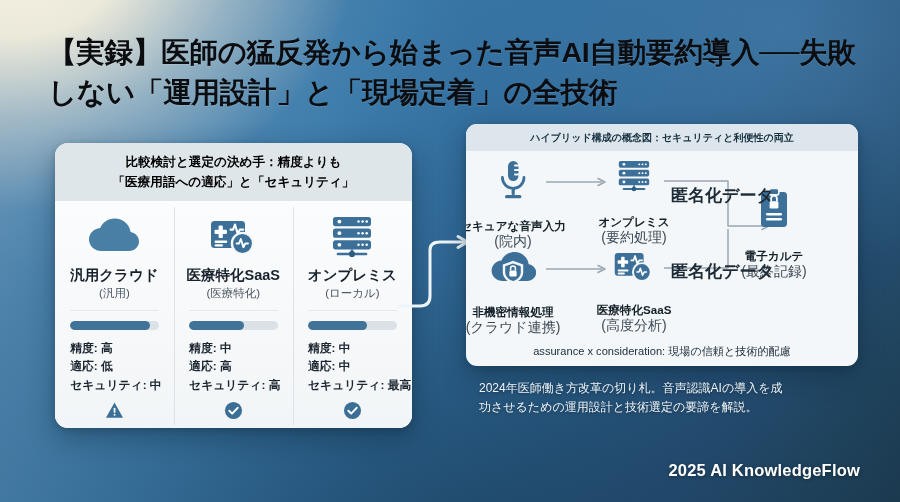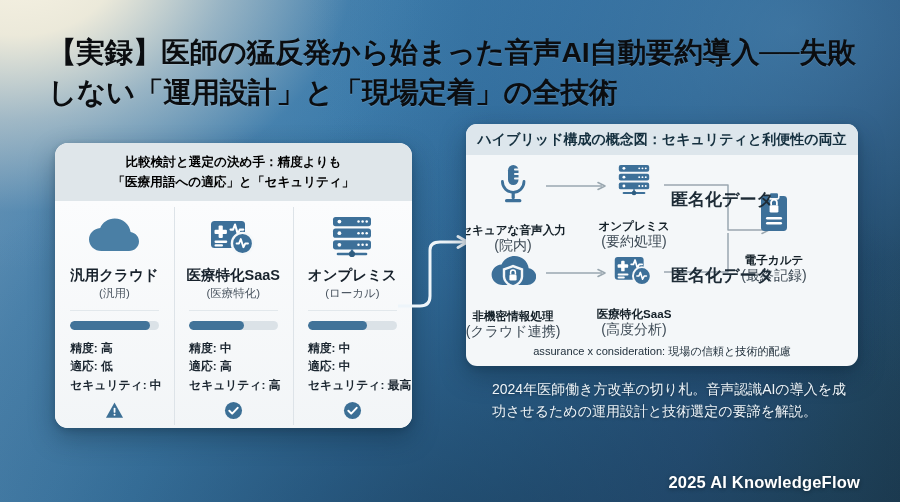--- a/index.html
+++ b/index.html
@@ -69,41 +69,41 @@
 
   
   .right-card{
     position:absolute; left:466px; top:124px; width:392px; height:242px;
     background:#f4f7f9; border-radius:11px;
     box-shadow:0 10px 26px rgba(8,28,45,0.34), 0 2px 6px rgba(8,28,45,0.2);
     overflow:hidden; display:flex; flex-direction:column;
   }
   .rc-head{
     background:#dde6ec; padding:7px 8px 6px; text-align:center;
-    color:#15303f; font-weight:bold; font-size:14px;
+    color:#15303f; font-weight:bold; font-size:10px;
   }
   .rc-body{ flex:1; position:relative; }
   .node{ position:absolute; text-align:center; width:110px; }
   .node .nicon{ height:44px; display:flex; align-items:flex-end; justify-content:center; }
   .node .nlabel{ font-size:11.6px; font-weight:bold; color:#142028; margin-top:18px; line-height:1.2; white-space:nowrap; }
   .node .nsub{ font-size:14px; color:#3d4a55; margin-top:0px; white-space:nowrap; }
   .flowlabel{ position:absolute; font-size:17px; font-weight:bold; color:#1d2b36; white-space:nowrap; }
   .rc-foot{
     text-align:center; font-size:11.1px; color:#22313d; padding:4px 0 7px;
   }
 
   
   .blurb{
-    position:absolute; left:492px; top:379px; width:400px;
-    color:#eef4f8; font-size:14px; line-height:1.55;
+    position:absolute; left:479px; top:379px; width:400px;
+    color:#eef4f8; font-size:12px; line-height:1.55;
     text-shadow:0 1px 3px rgba(0,0,0,0.35);
   }
   .blurb span{ display:block; }
   .footer{
-    position:absolute; right:40px; bottom:10px;
+    position:absolute; right:40px; bottom:22px;
     color:#ffffff; font-size:16.5px; font-weight:bold; letter-spacing:0.2px;
     text-shadow:0 1px 4px rgba(0,0,0,0.4);
   }
 </style>
 </head>
 <body>
 
 <div class="bg-soft"></div>
 <div class="bg-vig"></div>
 

